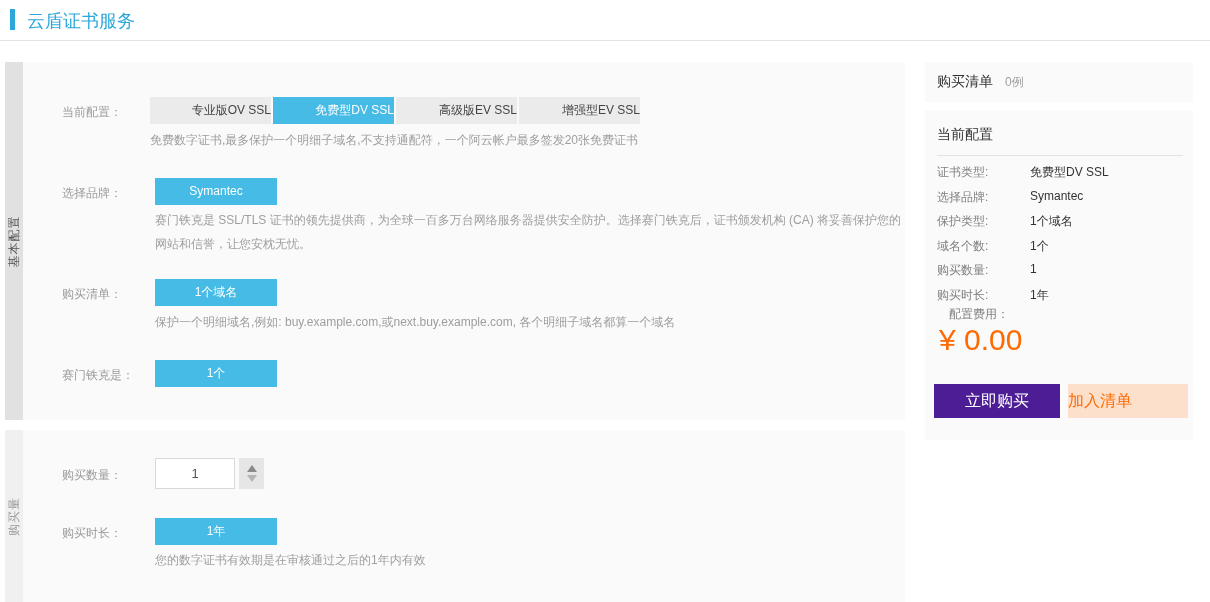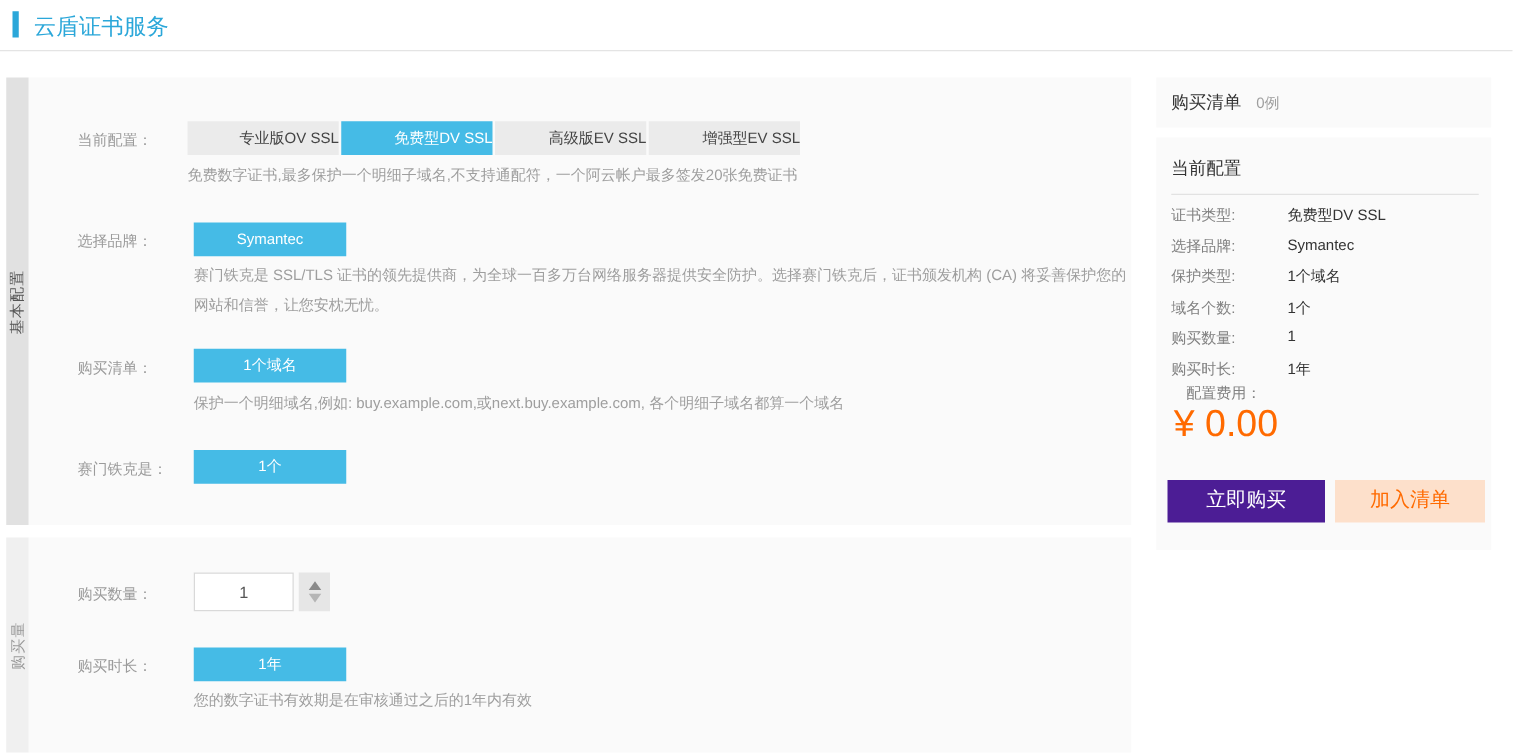--- a/index.html
+++ b/index.html
@@ -59,21 +59,21 @@
   .summary-divider { position:absolute; left:12px; right:10px; top:45px; border-bottom:1px solid #e2e2e2; }
   .summary-rows { position:absolute; left:12px; top:54px; right:10px; }
   .srow { height:24.5px; display:flex; font-size:12px; }
   .srow .sl { width:93px; color:#818181; }
   .srow .sv { color:#333; }
   .fee-label { position:absolute; left:12px; top:196px; font-size:12px; color:#818181;padding-left:12px; }
   .fee-value { position:absolute; left:14px; top:213px; font-size:30px; color:#ff6a00; }
   .buy-now-btn { position:absolute; left:9px; top:274px; width:126px; height:34px; line-height:34px;
                  text-align:center; background:#4c1d95; color:#fff; font-size:16px; cursor:pointer; }
   .add-cart-btn { position:absolute; left:143px; top:274px; width:120px; height:34px; line-height:34px;
-                  text-align:center; background:#fde0cb; color:#ff6a00; font-size:16px; cursor:pointer; }
+                  background:#fde0cb; color:#ff6a00; font-size:16px; cursor:pointer; }
 </style>
 </head>
 <body>
 
 <div class="page-header">
   <div class="accent-bar"></div>
   <div class="page-title">云盾证书服务</div>
 </div>
 
 <div class="vstrip vstrip-basic">

